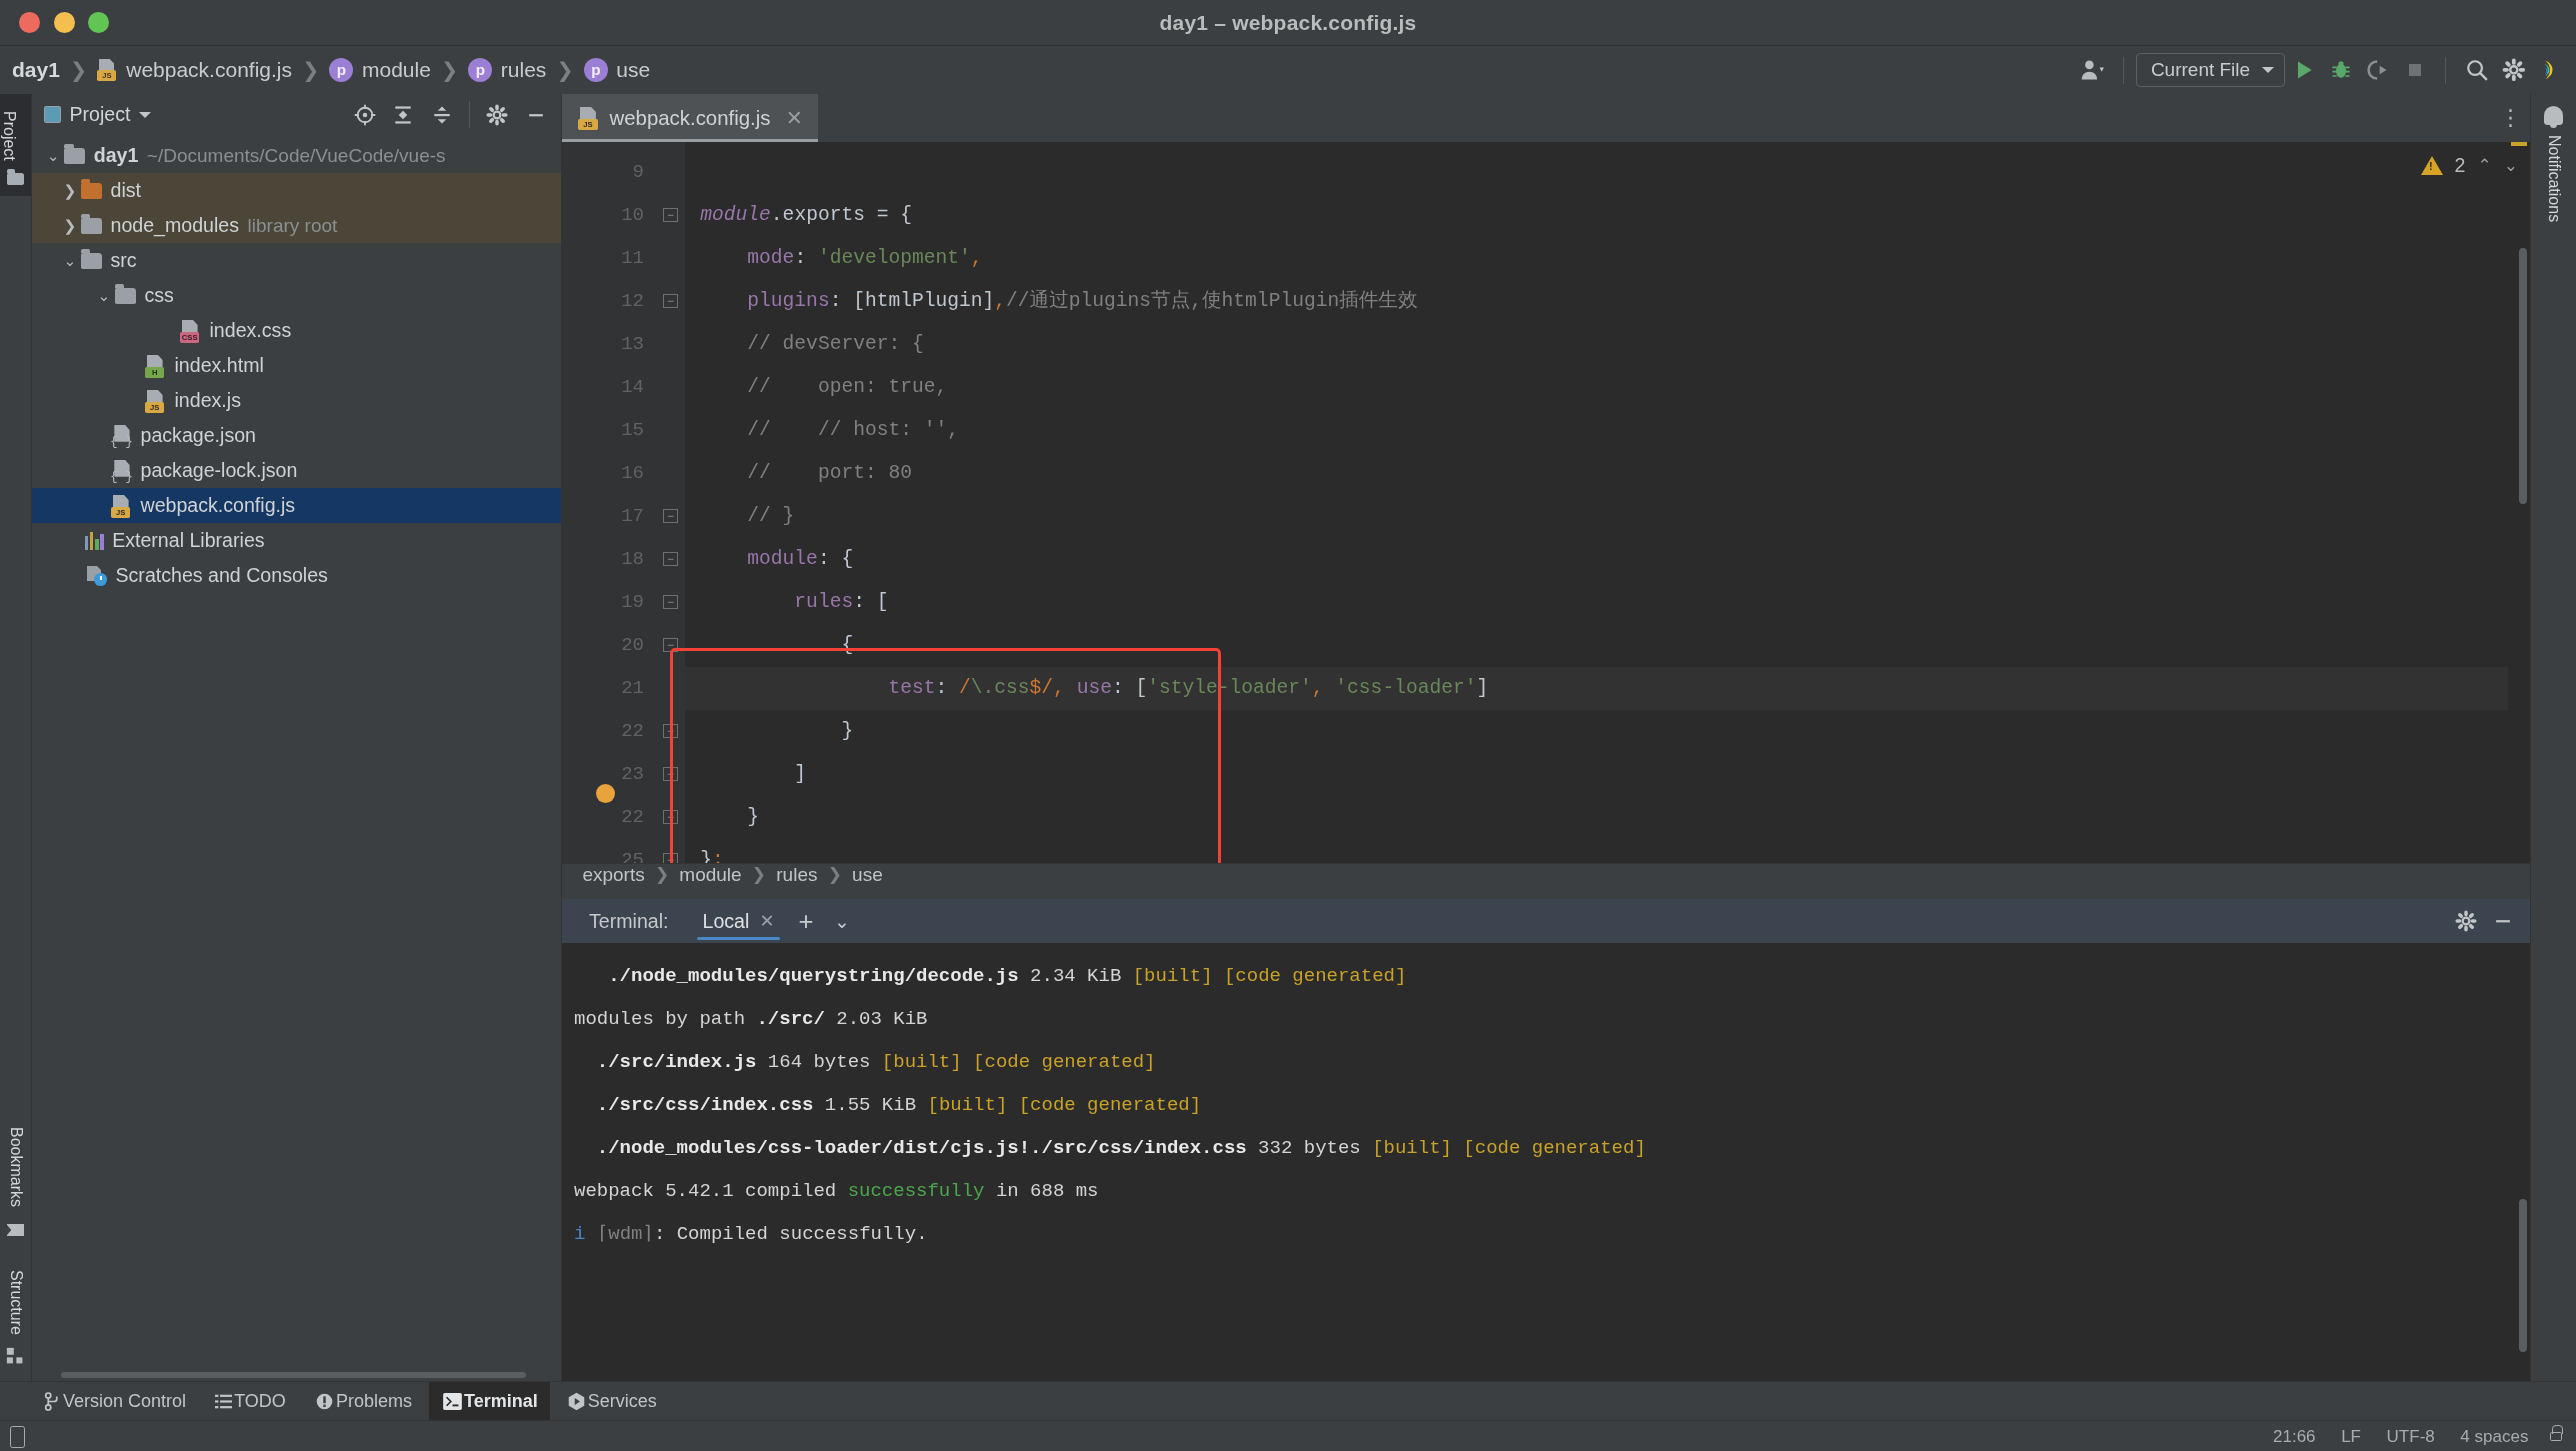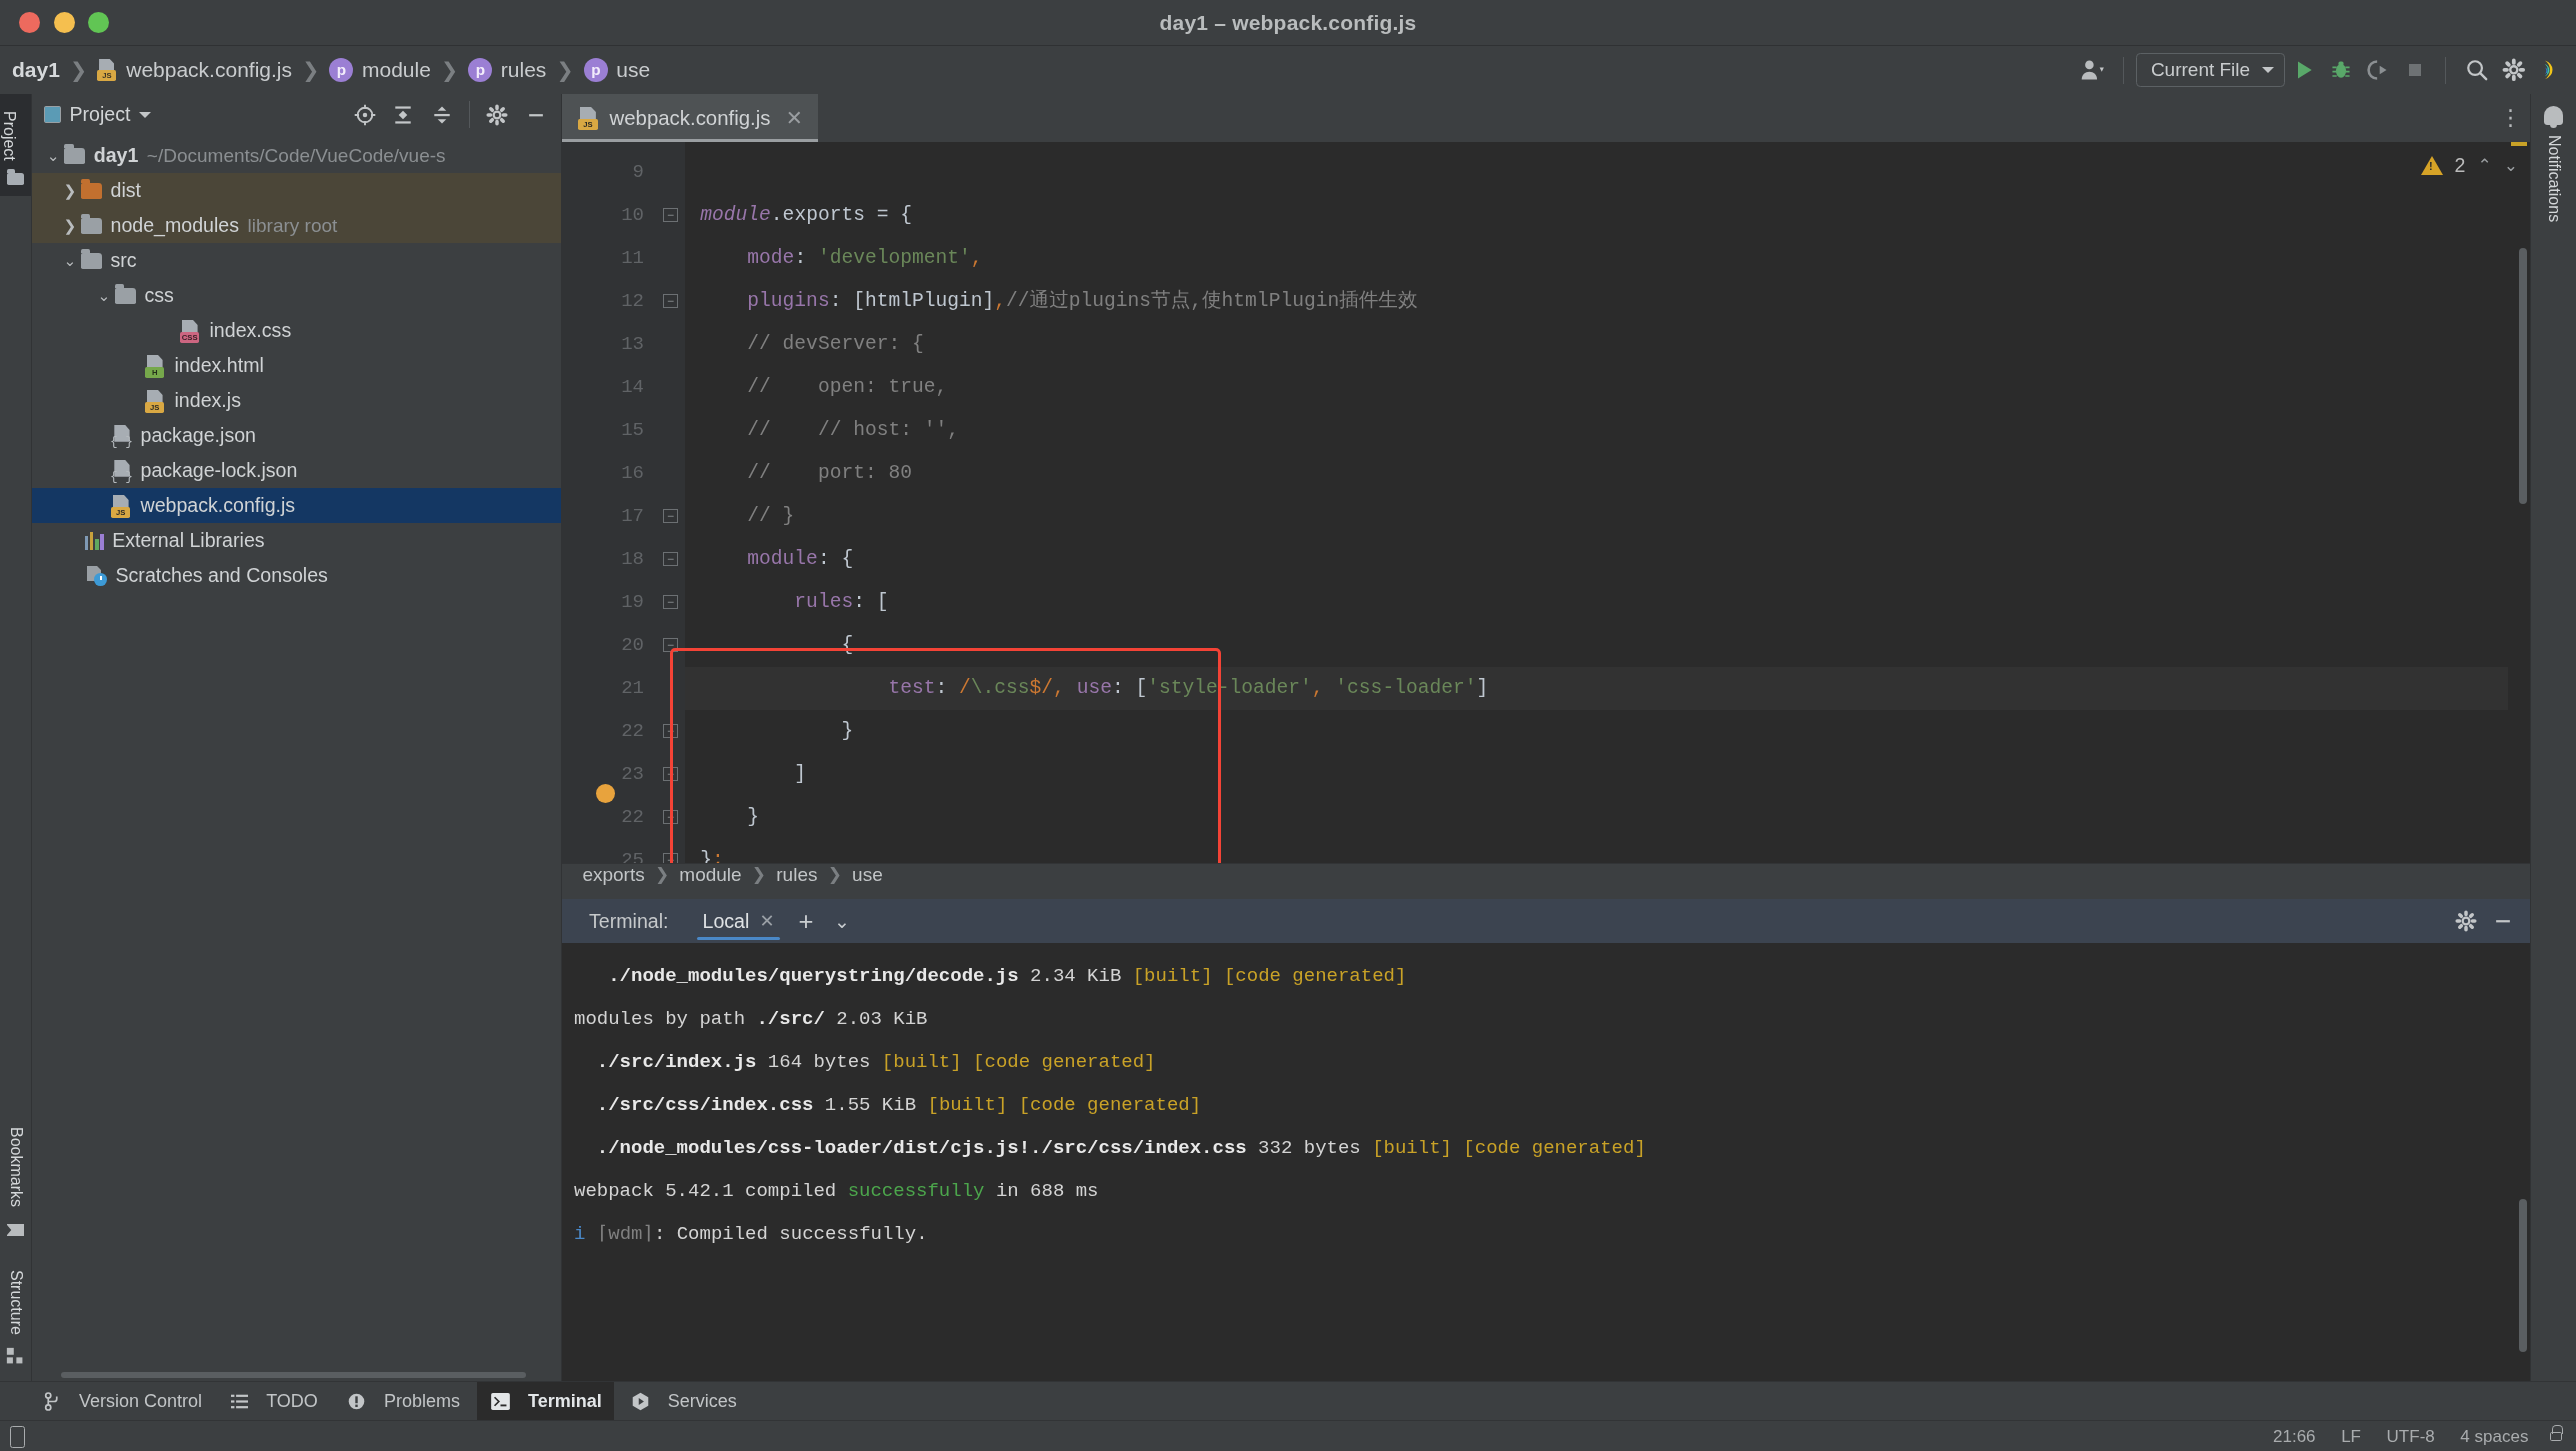--- a/index.html
+++ b/index.html
@@ -178,21 +178,21 @@
   .term-scroll { position:absolute; right:3.4px; width:7.7px; background:#5a5e61; border-radius:4.3px;}
 
   
   .rrail { width: 46px; flex: none; background: #3c3f41; border-left: 0.9px solid #313335; display:flex; flex-direction:column; align-items:center; padding-top:12px;}
   .bell { width:19px;height:19px;background:#b9bcbe; border-radius:50% 50% 3.4px 3.4px; position:relative; margin-bottom:10.2px;}
   .bell:after{content:"";position:absolute;bottom:-3.4px;left:6px;width:6.8px;height:4.3px;border-radius:0 0 4.3px 4.3px;background:#b9bcbe;}
   .rrail-label { writing-mode: vertical-rl; font-size: 16px; color:#d4d7d9; }
 
   
   .bottombar { height: 39px; background: #3c3f41; display:flex; align-items:center; flex:none; padding-left: 32px; gap: 5.1px; border-top:0.9px solid #323436;}
-  .bt { display:flex; align-items:center; gap:18px; font-size:18px; color:#c2c5c7; padding: 0 12px; height: 100%; cursor:pointer;}
+  .bt { display:flex; align-items:center; gap:2px; font-size:18px; color:#c2c5c7; padding: 0 12px; height: 100%; cursor:pointer;}
   .bt.active { background:#2b2b2b; color:#e3e6e8; font-weight:bold;padding-left:14px; }
 
   
   .statusbar { height: 32px; background:#3c3f41; display:flex; align-items:center; flex:none; padding: 0 13.6px 0 10.2px; gap: 0; border-top:0.9px solid #323436;}
   .statusbar .spacer { flex:1; }
   .st { font-size: 17px; color:#a9acae; margin-left: 25.6px; cursor:pointer;}
   .phone-ico { width:15.3px;height:22px;border:1.7px solid #a9acae;border-radius:2.6px;}
   .lock-ico { width:12px;height:9.4px;border:1.7px solid #a9acae;border-radius:1.7px;position:relative;margin-left:22px;}
   .lock-ico:before{content:"";position:absolute;top:-7.7px;left:0.9px;width:8.5px;height:7.7px;border:1.7px solid #a9acae;border-bottom:none;border-radius:4.3px 4.3px 0 0;}
 </style>

